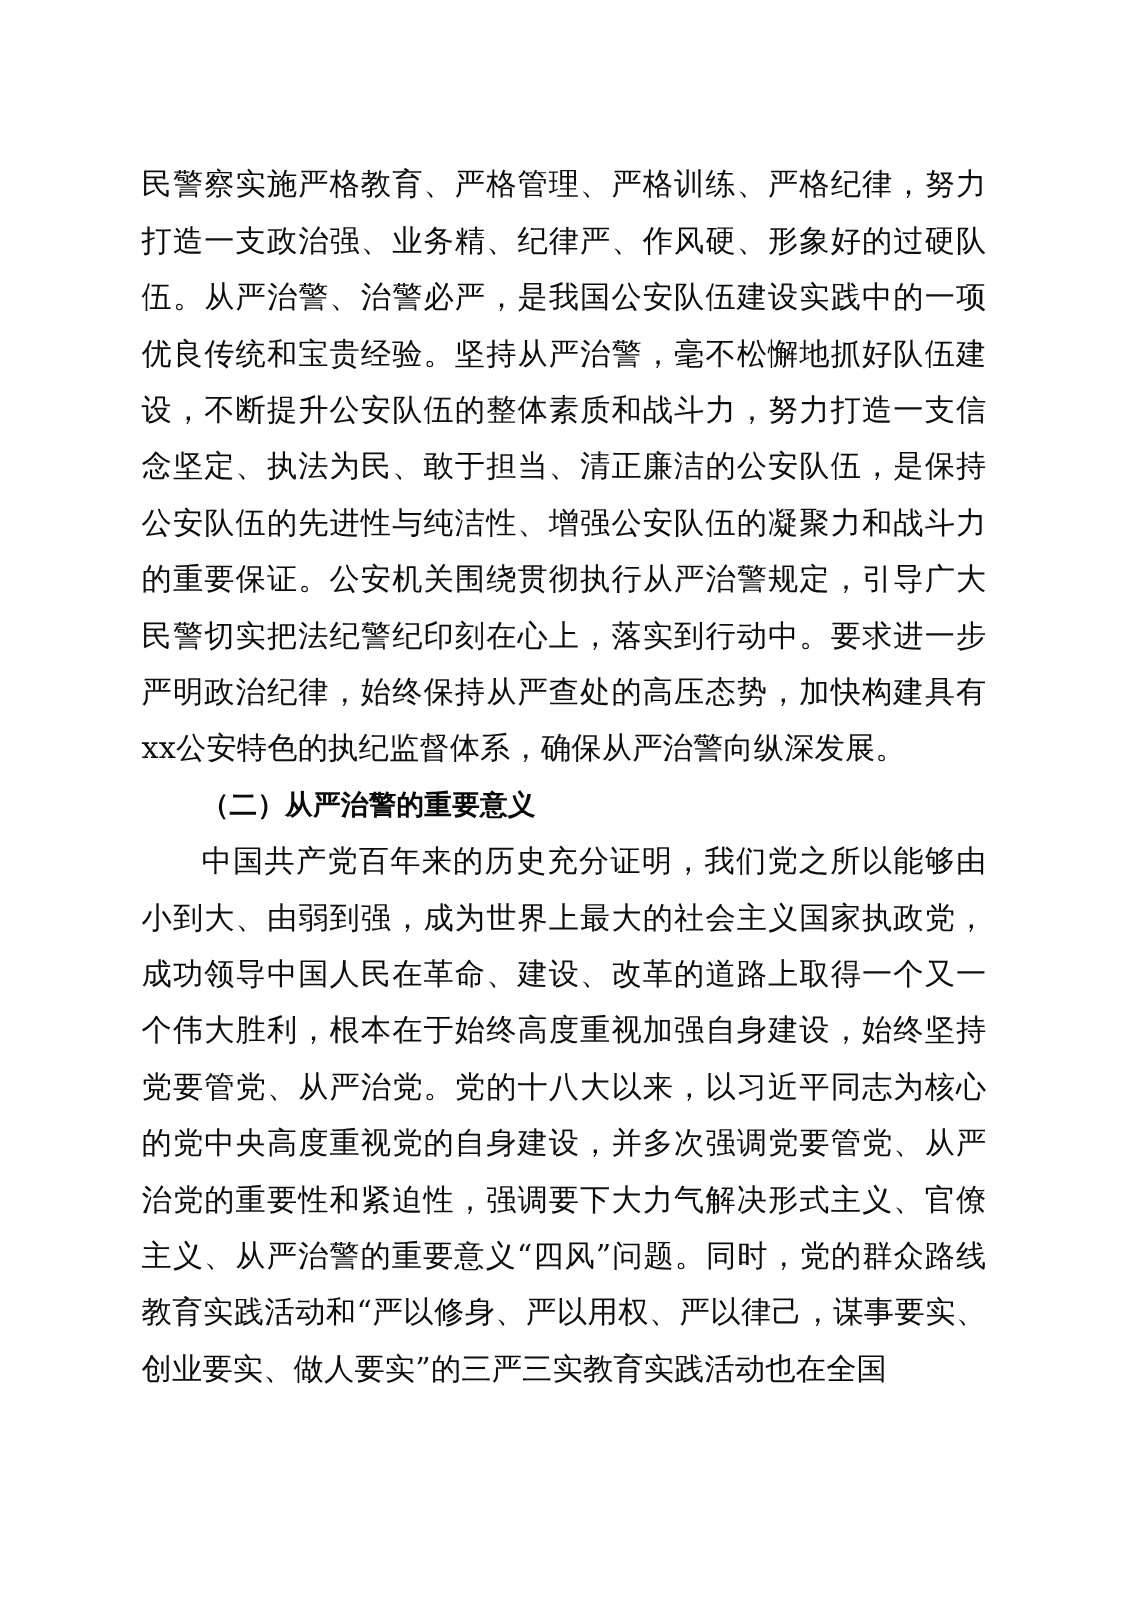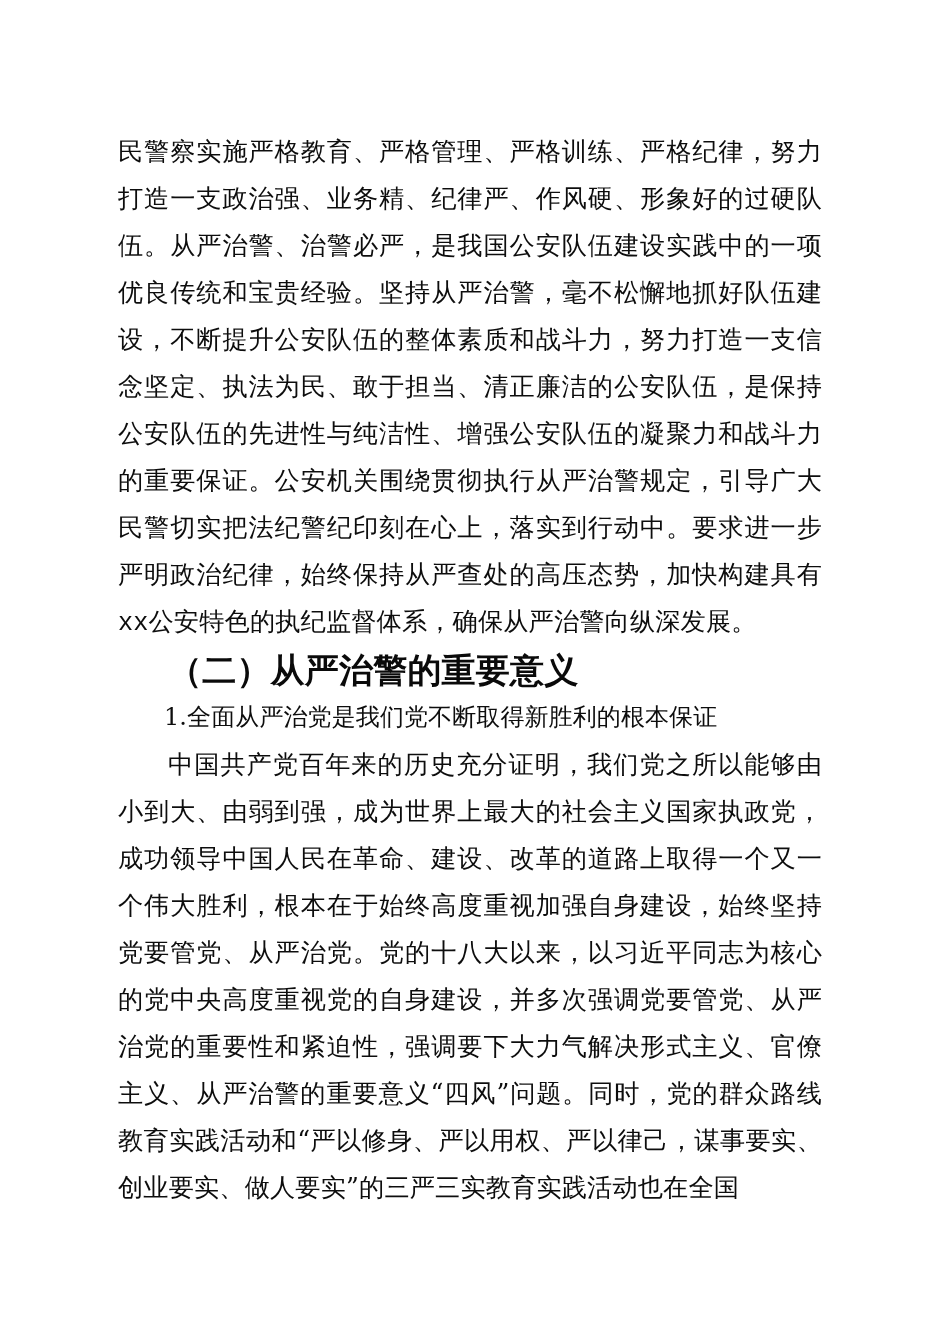--- a/index.html
+++ b/index.html
@@ -28,28 +28,27 @@
     line-height: 47px;
     color: #0d0d0d;
     text-align: justify;
     text-justify: inter-character;
     margin: 0;
     letter-spacing: 0.15px;
     -webkit-font-smoothing: antialiased;
   }
   .para.cont {
     text-indent: 0;
-    font-family: Liberation Mono, monospace;
   }
   .para.indent {
     text-indent: 50px;
   }
   .heading {
     font-family: "DejaVu Serif", "Liberation Serif", serif;
-    font-size: 34px;
+    font-size: 23px;
     line-height: 47px;
     color: #0a0a0a;
     font-weight: bold;
     margin: 0;
     text-indent: 50px;
     letter-spacing: 0.2px;
   }
   .subheading {
     font-family: "DejaVu Serif", "Liberation Serif", serif;
     font-size: 24px;
@@ -63,18 +62,17 @@
 </head>
 <body>
 
 <div class="page">
   <div class="content">
 
     <p class="para cont">民警察实施严格教育、严格管理、严格训练、严格纪律，努力打造一支政治强、业务精、纪律严、作风硬、形象好的过硬队伍。从严治警、治警必严，是我国公安队伍建设实践中的一项优良传统和宝贵经验。坚持从严治警，毫不松懈地抓好队伍建设，不断提升公安队伍的整体素质和战斗力，努力打造一支信念坚定、执法为民、敢于担当、清正廉洁的公安队伍，是保持公安队伍的先进性与纯洁性、增强公安队伍的凝聚力和战斗力的重要保证。公安机关围绕贯彻执行从严治警规定，引导广大民警切实把法纪警纪印刻在心上，落实到行动中。要求进一步严明政治纪律，始终保持从严查处的高压态势，加快构建具有xx公安特色的执纪监督体系，确保从严治警向纵深发展。</p>
 
     <p class="heading">（二）从严治警的重要意义</p>
 
-    <p class="subheading">1.全面从严治党是我们党不断取得新胜利的根本保证</p>
 
     <p class="para indent">中国共产党百年来的历史充分证明，我们党之所以能够由小到大、由弱到强，成为世界上最大的社会主义国家执政党，成功领导中国人民在革命、建设、改革的道路上取得一个又一个伟大胜利，根本在于始终高度重视加强自身建设，始终坚持党要管党、从严治党。党的十八大以来，以习近平同志为核心的党中央高度重视党的自身建设，并多次强调党要管党、从严治党的重要性和紧迫性，强调要下大力气解决形式主义、官僚主义、从严治警的重要意义“四风”问题。同时，党的群众路线教育实践活动和“严以修身、严以用权、严以律己，谋事要实、创业要实、做人要实”的三严三实教育实践活动也在全国</p>
 
   </div>
 </div>
 
 </body></html>

